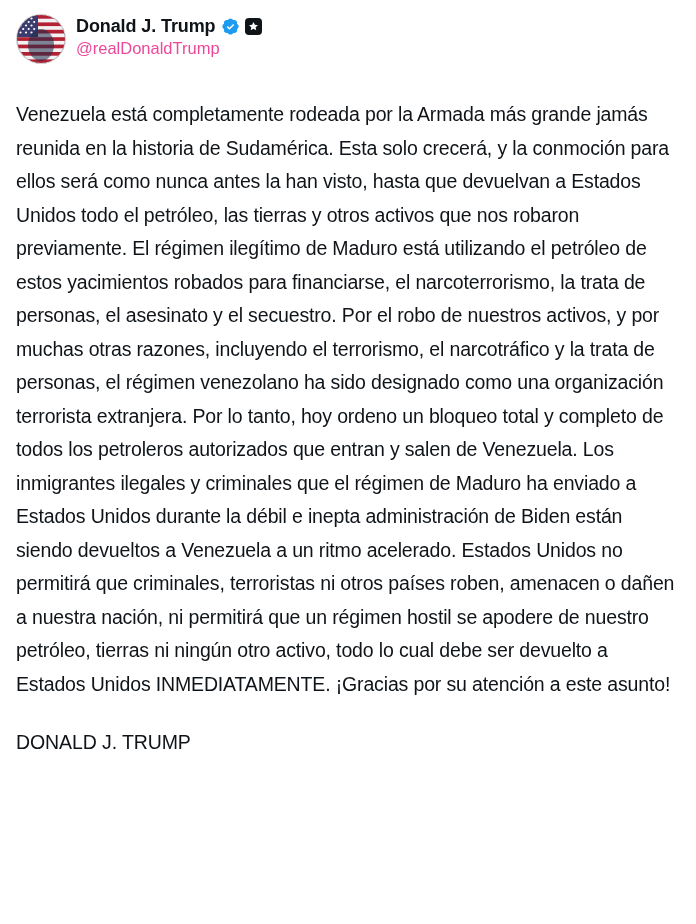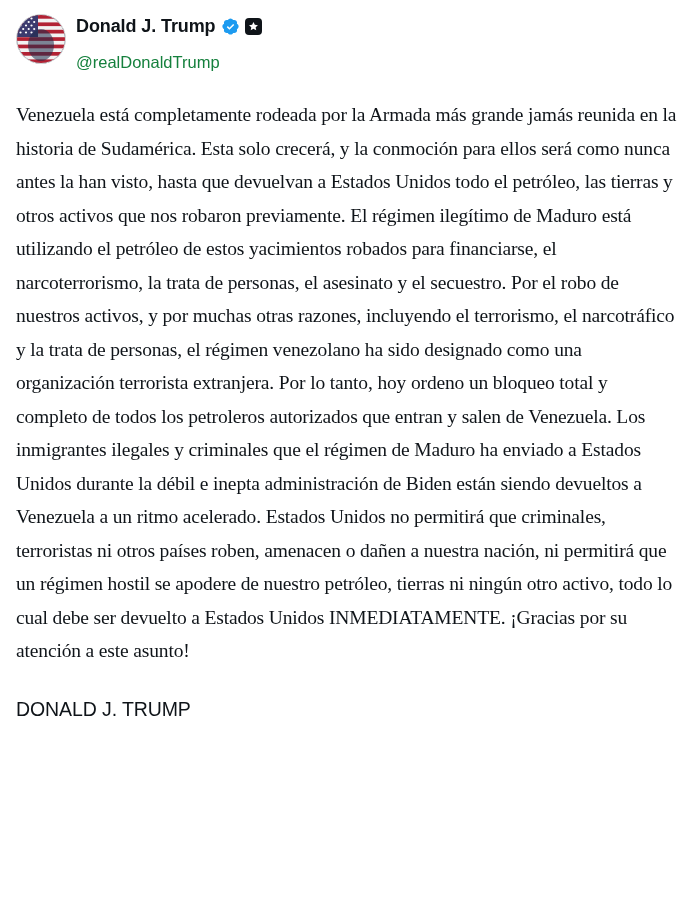--- a/index.html
+++ b/index.html
@@ -66,31 +66,30 @@
     height: 17px;
     background: #0f1419;
     border-radius: 4px;
     display: inline-flex;
     align-items: center;
     justify-content: center;
   }
   .badge-square svg { display: block; }
   .handle {
     font-size: 16.5px;
-    color: #15803d;
-    margin-top: 16px;
+    color: #ec4899;
+    margin-top: 2px;
   }
   .body-text {
     font-size: 19.5px;
     line-height: 33.5px;
     color: #0f1419;
     margin-top: 22px;
     white-space: pre-wrap;
     letter-spacing: -0.15px;
-    font-family: Liberation Serif, serif;
   }
   .signature {
     font-size: 19.5px;
     line-height: 31px;
     color: #0f1419;
     margin-top: 26px;
     letter-spacing: -0.1px;
   }
   .sig-line { display: block; }
 </style>

